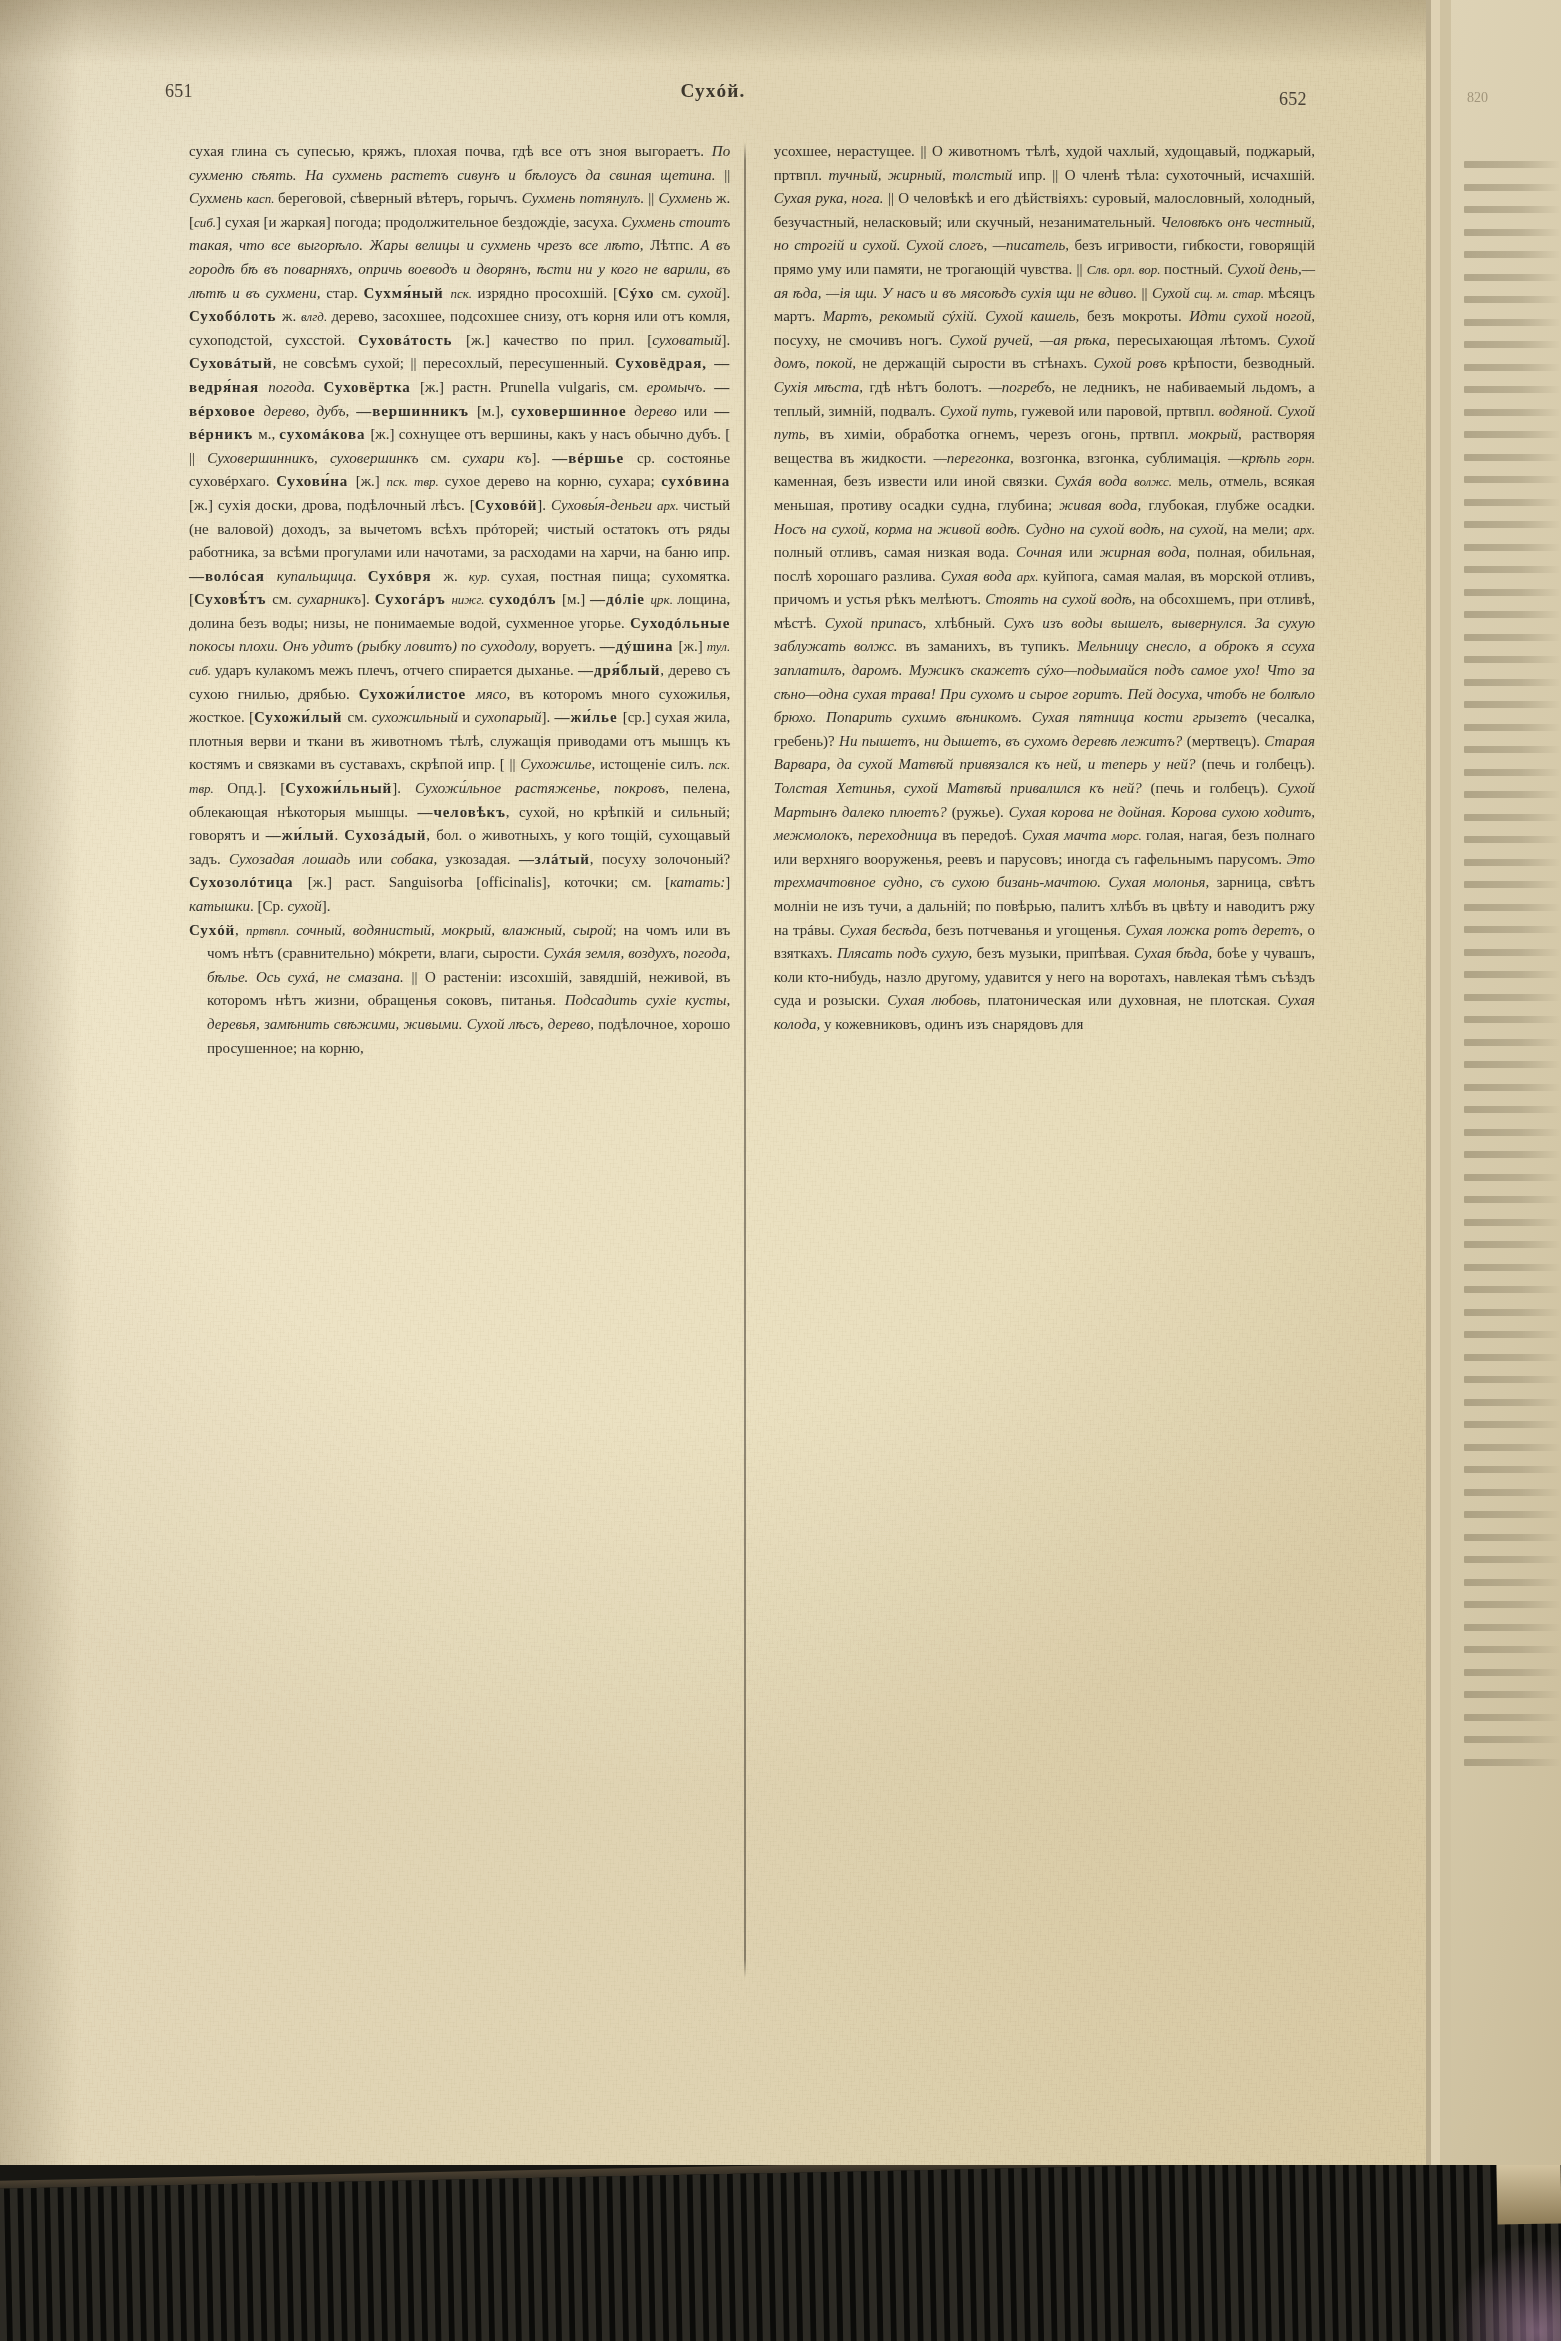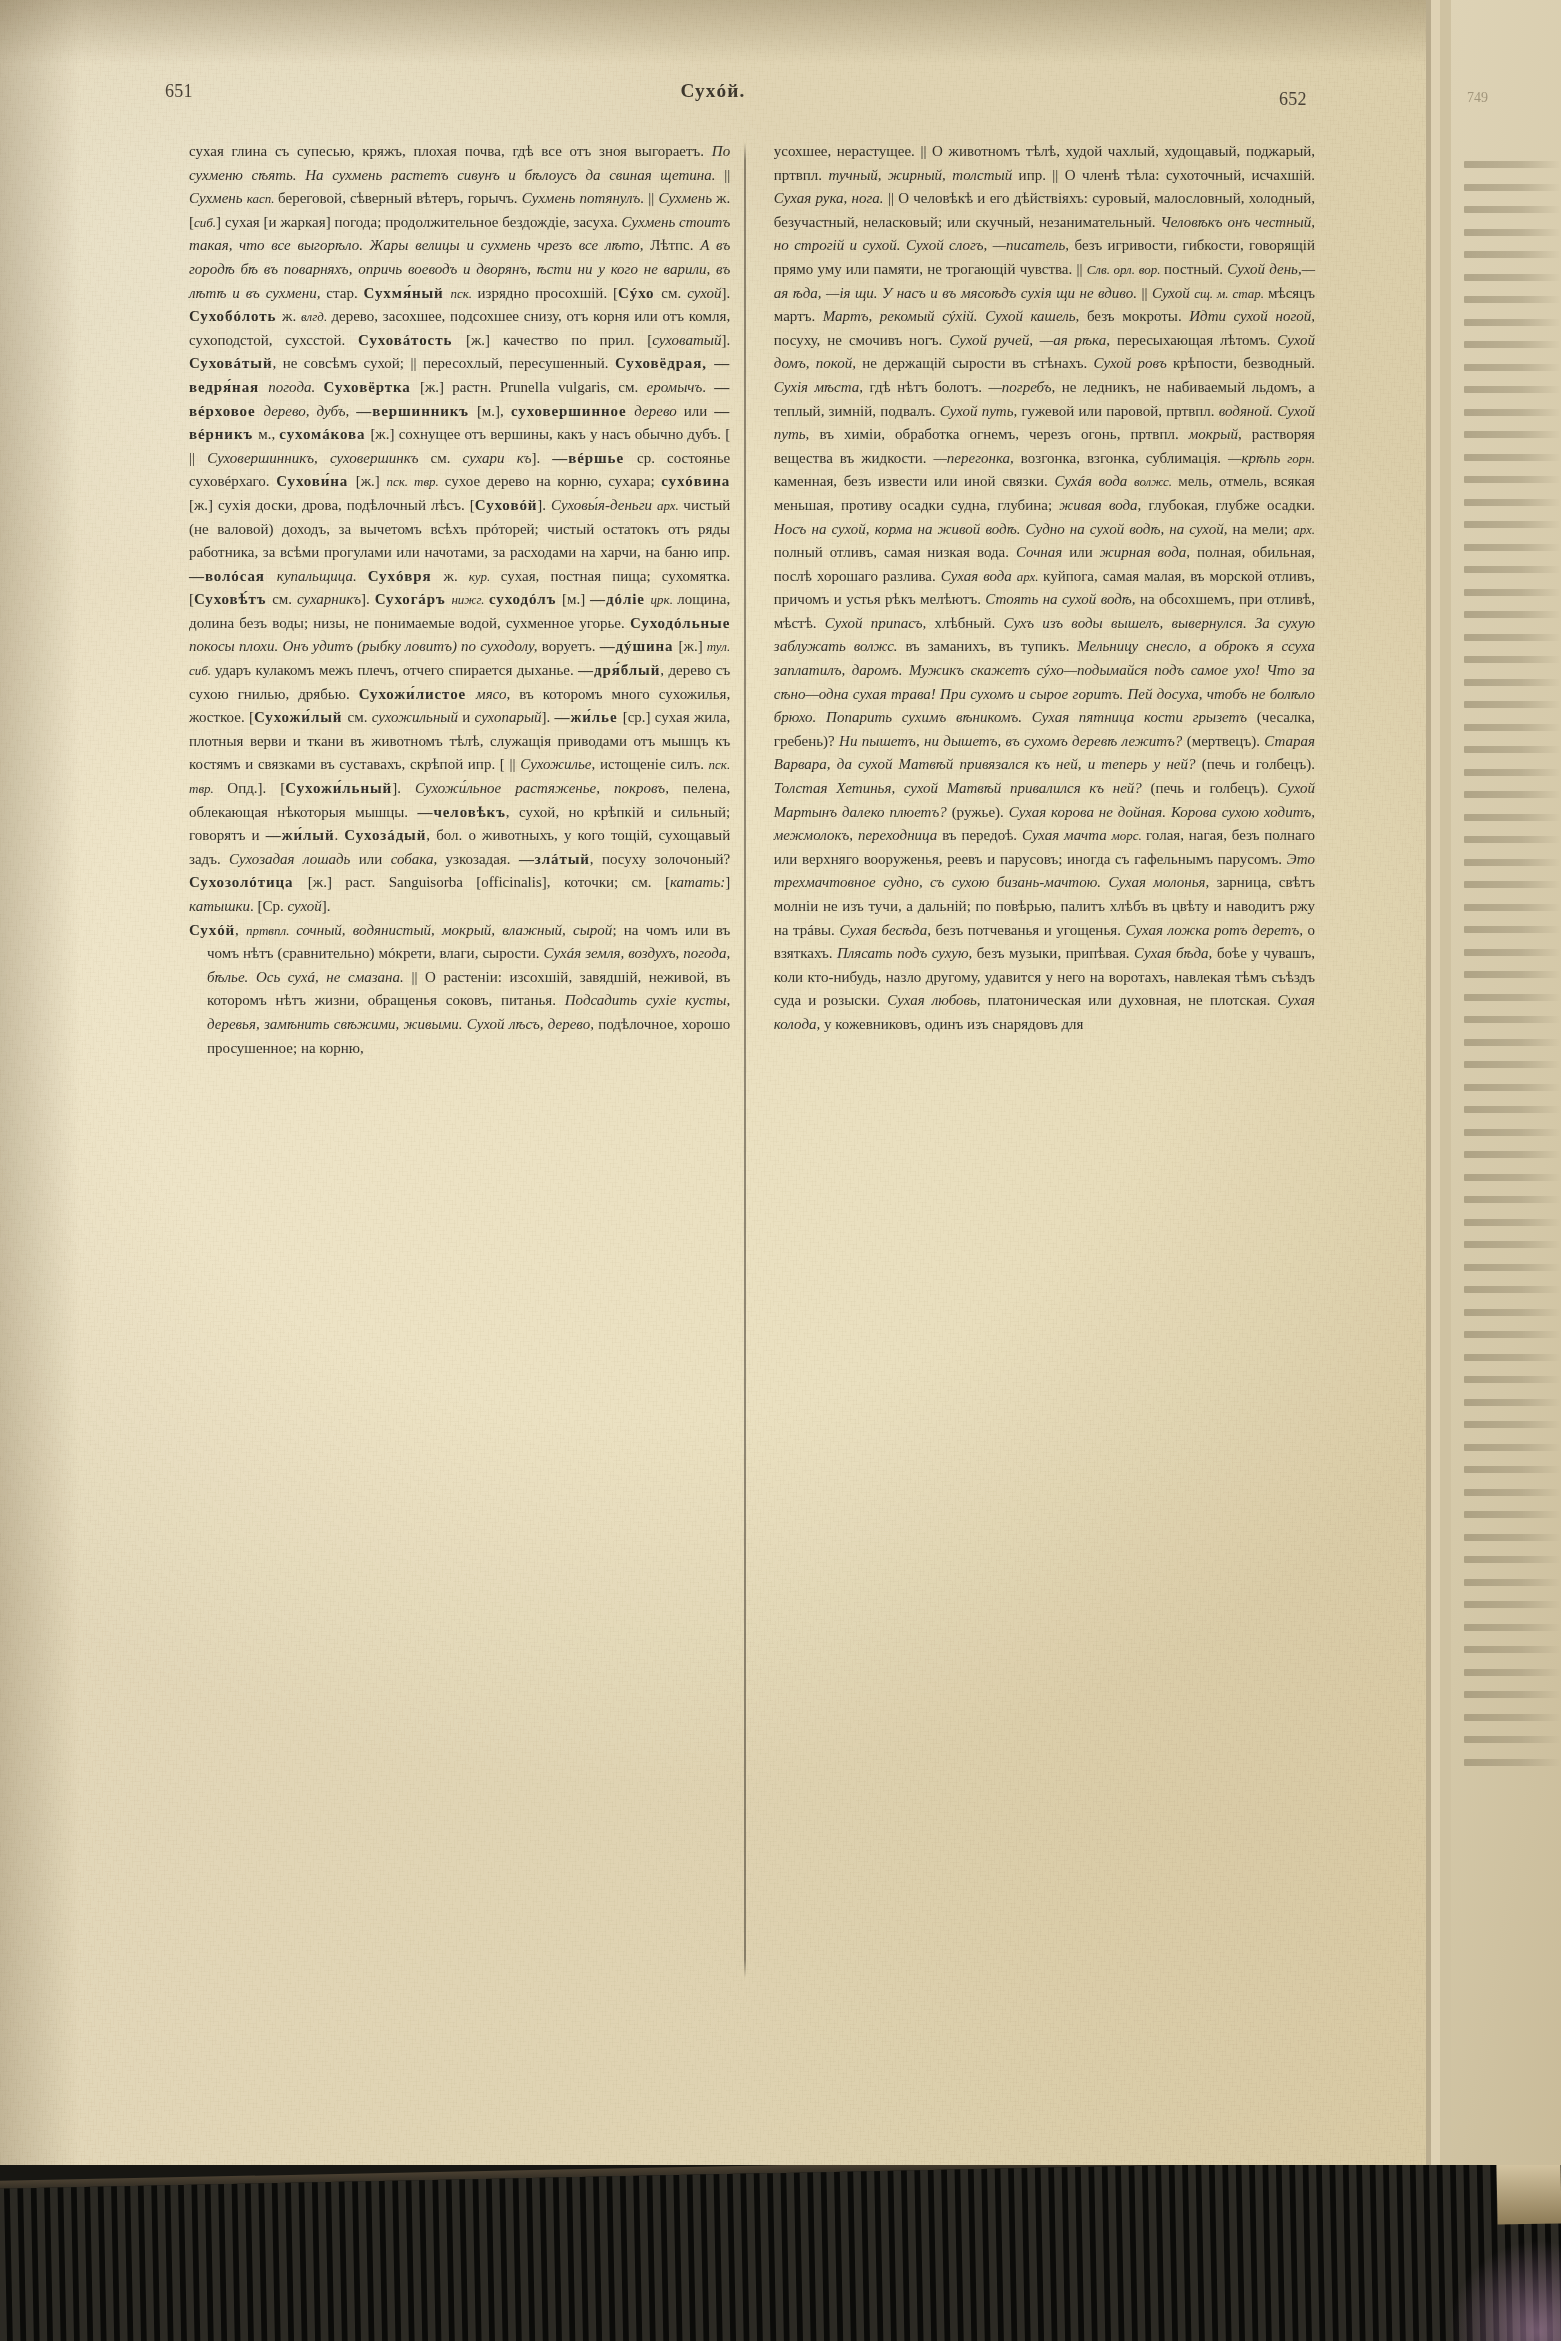--- a/index.html
+++ b/index.html
@@ -173,21 +173,21 @@
 
 <div id="scan">
 
   <div class="page-sheet"></div>
   <div class="top-shade"></div>
   <div class="left-shade"></div>
   <div class="bottom-shade"></div>
 
   <div class="next-page">
     <div class="np-inner"></div>
-    <div class="np-folio">749</div>
+    <div class="np-folio">820</div>
     <div class="np-lines">
       <div></div>
         <div></div>
         <div></div>
         <div></div>
         <div></div>
         <div></div>
       <div></div>
         <div></div>
         <div></div>

